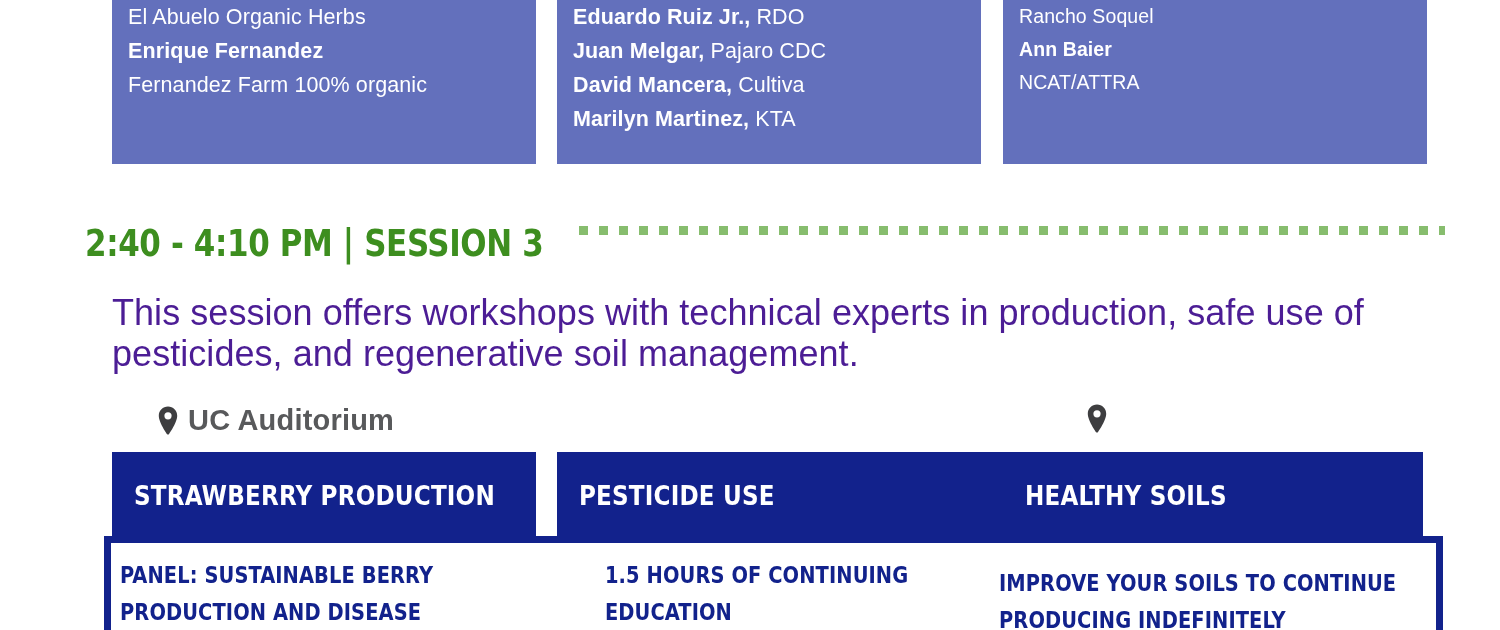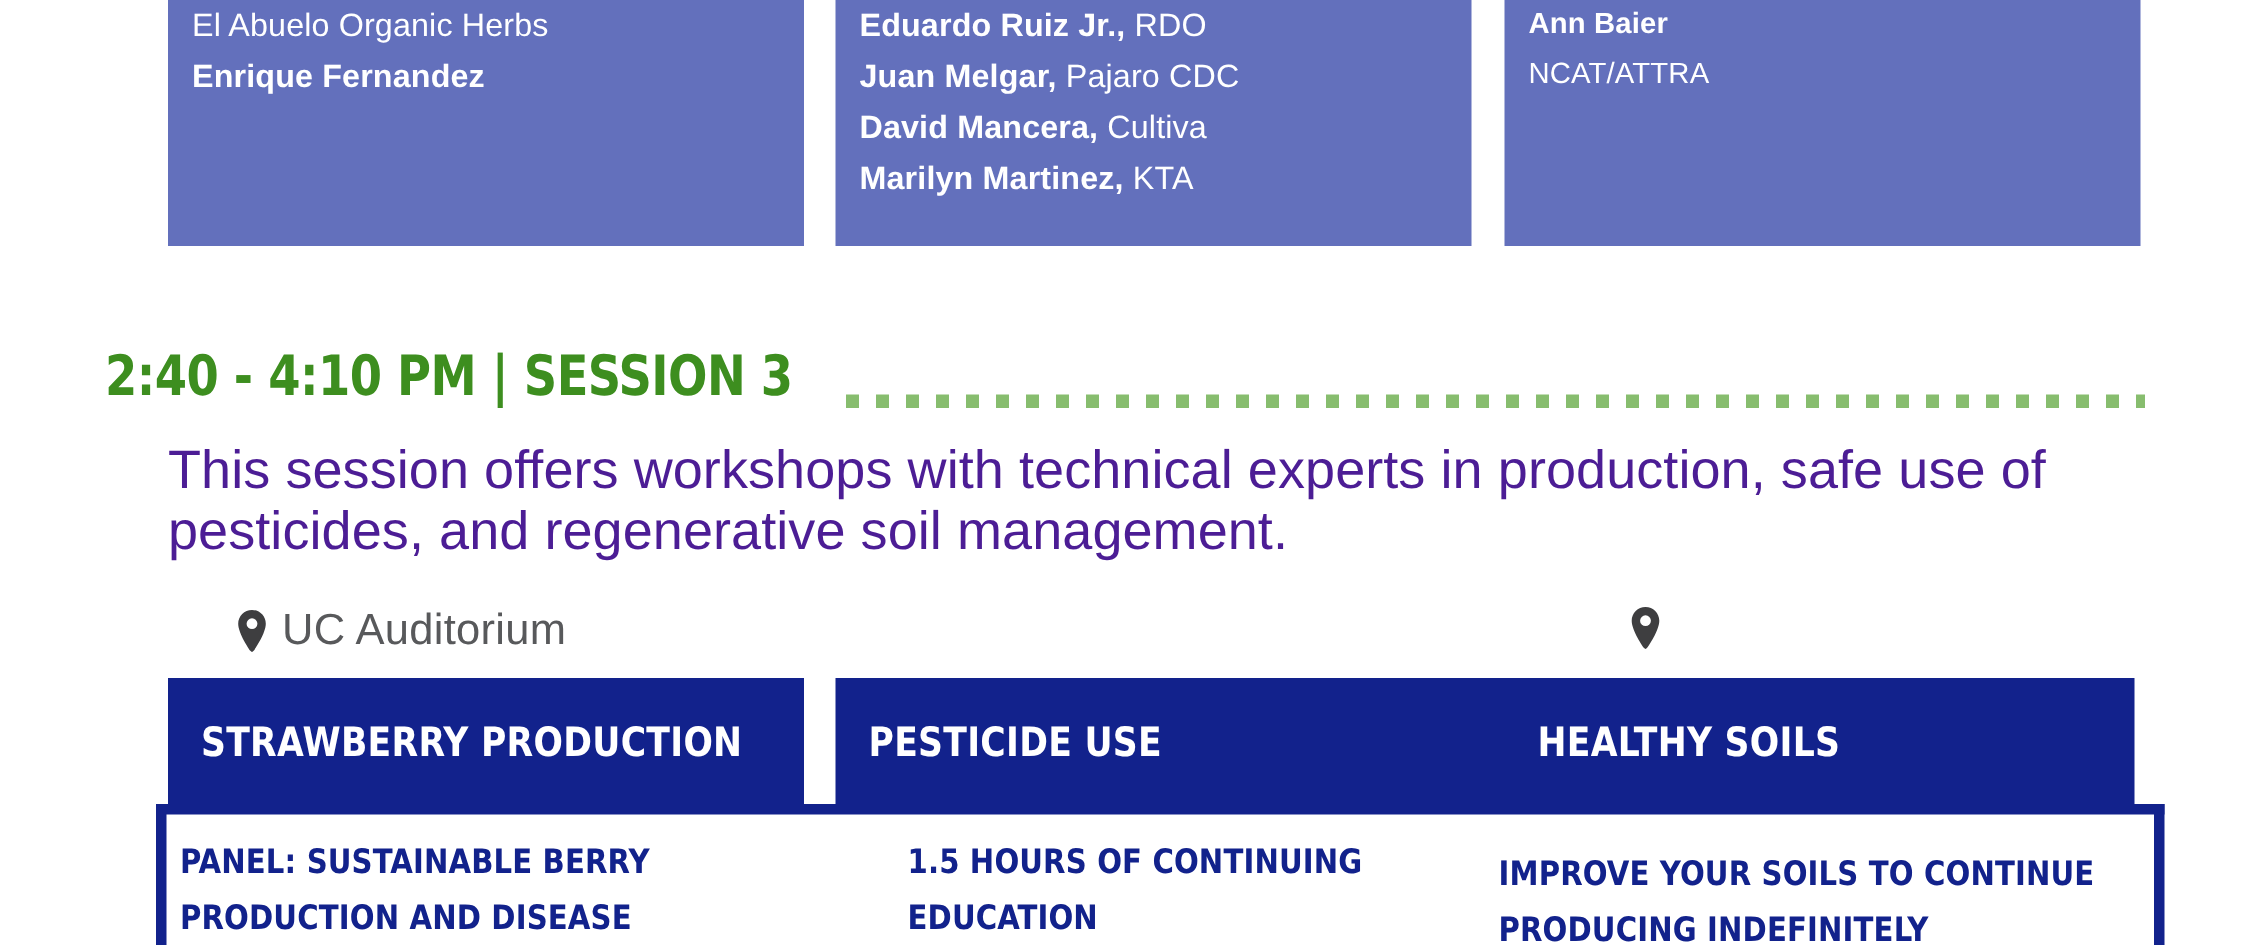--- a/index.html
+++ b/index.html
@@ -47,26 +47,26 @@
     margin-top: 20px;
   }
   .speaker-line.org-only {
     font-weight: normal;
   }
   .speaker-card.c3 .speaker-line { font-size: 19.5px; line-height: 33px; }
 
   
   .session-header {
     position: absolute;
-    left: 70px;
+    left: 85px;
     top: 222px;
     width: 1360px;
     height: 50px;
     display: flex;
-    align-items: flex-end;
+    align-items: flex-start;
   }
   .session-title {
     font-family: "DejaVu Sans Condensed", "Liberation Sans Narrow", "Liberation Sans", sans-serif;
     font-weight: bold;
     font-size: 37px;
     color: #3D8E1F;
     letter-spacing: -0.4px;
     white-space: nowrap;
     transform: scaleX(0.93);
     transform-origin: left center;
@@ -114,21 +114,21 @@
   .room-label.r1 { left: 157px; }
   .room-label.r2 { left: 591px; }
   .room-label.r3 { left: 1086px; }
   .pin-icon {
     width: 22px;
     height: 30px;
     display: block;
   }
   .room-name {
     font-size: 29px;
-    font-weight: normal;
+    font-weight: bold;
     color: #58595B;
     letter-spacing: 0.2px;
   }
 
   
   .track-bars {
     position: absolute;
     left: 0;
     top: 452px;
     width: 1500px;
@@ -191,30 +191,32 @@
   }
 </style>
 </head>
 <body>
 
 <div class="speaker-row">
 
   <div class="speaker-card c1">
     <div class="speaker-line org-only">El Abuelo Organic Herbs</div>
     <div class="speaker-line"><span class="nm">Enrique Fernandez</span></div>
+    <div class="speaker-line org-only">Fernandez Farm 100% organic</div>
   </div>
 
   <div class="speaker-card c2">
     <div class="speaker-line"><span class="nm">Eduardo Ruiz Jr.,</span><span> RDO</span></div>
     <div class="speaker-line"><span class="nm">Juan Melgar,</span><span> Pajaro CDC</span></div>
     <div class="speaker-line"><span class="nm">David Mancera,</span><span> Cultiva</span></div>
     <div class="speaker-line"><span class="nm">Marilyn Martinez,</span><span> KTA</span></div>
   </div>
 
   <div class="speaker-card c3">
+    <div class="speaker-line org-only">Rancho Soquel</div>
     <div class="speaker-line"><span class="nm">Ann Baier</span></div>
     <div class="speaker-line org-only">NCAT/ATTRA</div>
   </div>
 
 </div>
 
 <div class="session-header">
   <div class="session-title">2:40 - 4:10 PM | SESSION 3</div>
   <div class="dotted-rule"></div>
 </div>

